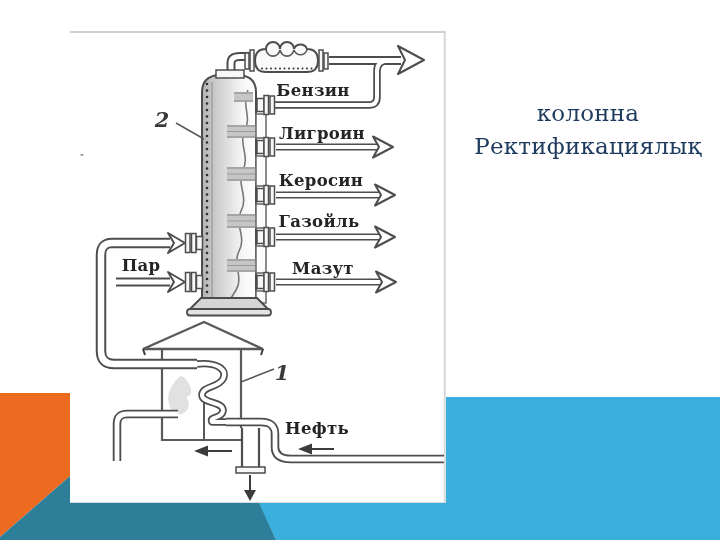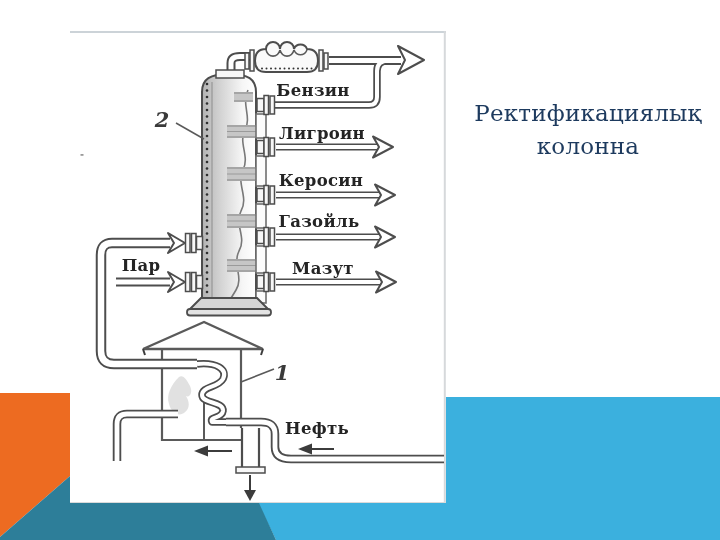--- a/index.html
+++ b/index.html
@@ -279,16 +279,16 @@
       <text class="lbl" x="321" y="186">Керосин</text>
       <text class="lbl" x="319" y="227">Газойль</text>
       <text class="lbl" x="323" y="274">Мазут</text>
       <text class="lbl" x="141" y="271">Пар</text>
       <text class="lbl" x="317" y="434">Нефть</text>
     </g>
   </g>
 </svg>
 
   <div class="slide-title">
+    <div>колонна</div>
     <div>Ректификациялық</div>
-    <div>колонна</div>
   </div>
 </div>
 
 </body></html>

